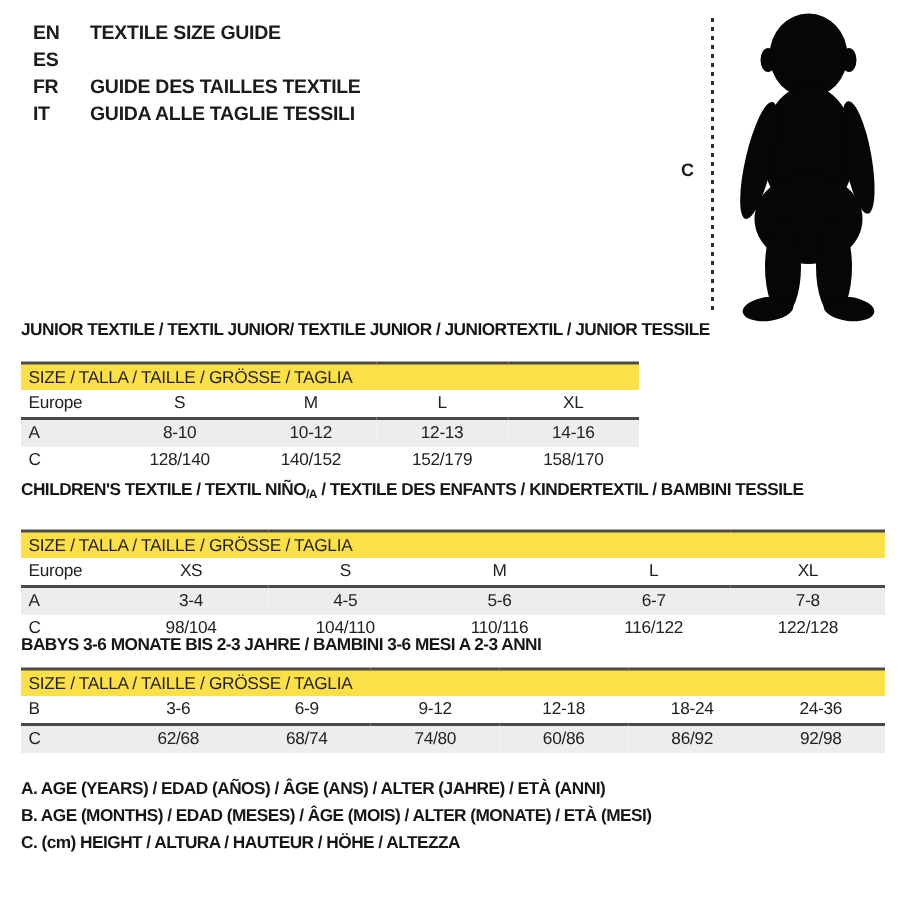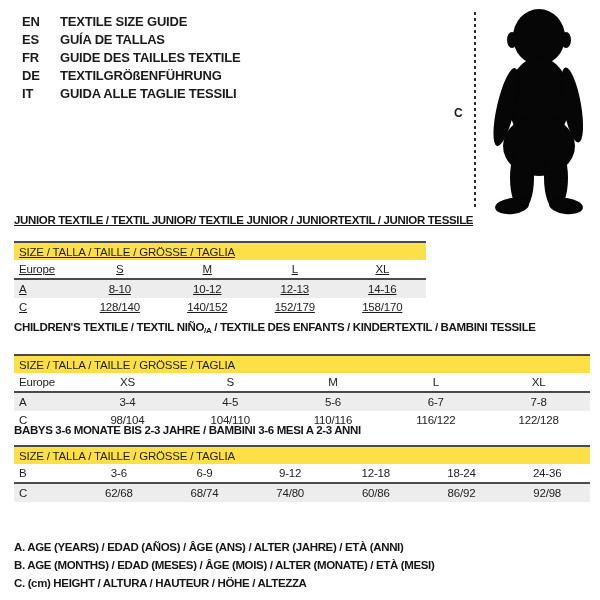--- a/index.html
+++ b/index.html
@@ -13,62 +13,57 @@
 
   
   .figure{position:absolute;top:4px;left:450px;width:148px;height:214px;}
   .dash{position:absolute;left:24px;top:8px;width:2px;height:198px;
         background:repeating-linear-gradient(to bottom,#2d2d2d 0 3px,transparent 3px 6px);}
   .c-label{position:absolute;left:4px;top:102px;font-size:12px;font-weight:700;}
   .baby{position:absolute;left:32px;top:2px;}
 
   
   .size-section{position:absolute;left:14px;}
-  .sec-junior{top:212px;width:412px;text-decoration:underline;}
+  .sec-junior{top:212px;width:412px;}
   .sec-children{top:319px;width:576px;}
   .sec-babies{top:422px;width:576px;}
   .sec-heading{font-weight:700;font-size:11.5px;line-height:17px;letter-spacing:-0.35px;white-space:nowrap;color:#161616;}
   .subsc{font-size:8px;vertical-align:-2px;}
 
   table.size-table{border-collapse:collapse;width:100%;table-layout:fixed;font-size:11.5px;letter-spacing:-0.2px;color:#222;}
   .sec-junior  table.size-table{margin-top:12px;}
   .sec-children table.size-table{margin-top:15px;}
   .sec-babies  table.size-table{margin-top:6px;}
   th.size-bar{background:#fde047;border-top:2px solid #4a4a4a;text-align:left;font-weight:400;
               height:15px;padding:1px 0 1px 5px;font-size:11.5px;color:#1f1f1f;}
   td{height:16px;text-align:center;padding:1px 2px;font-weight:400;}
   td.rl{text-align:left;padding-left:5px;margin-left:29px;}
   tr.b0 td{border-bottom:2px solid #4a4a4a;background:#fff;}
   tr.b1 td{background:#ededed;}
   tr.b2 td{background:#fff;}
 
   
-  .footnotes{position:absolute;top:538px;left:14px;font-weight:700;font-size:11.5px;line-height:18px;letter-spacing:-0.35px;white-space:nowrap;color:#161616;}
+  .footnotes{position:absolute;top:517px;left:14px;font-weight:700;font-size:11.5px;line-height:18px;letter-spacing:-0.35px;white-space:nowrap;color:#161616;}
 </style>
 </head>
 <body>
 
 <div class="page">
 
   <div class="lang-list">
       <div class="lang-row">
         <span class="lang-code">EN</span>
         <span class="lang-title">TEXTILE SIZE GUIDE</span>
       </div>
       <div class="lang-row">
         <span class="lang-code">ES</span>
-        <span class="lang-title">GUÍA DE TALLAS</span>
       </div>
       <div class="lang-row">
         <span class="lang-code">FR</span>
         <span class="lang-title">GUIDE DES TAILLES TEXTILE</span>
-      </div>
-      <div class="lang-row">
-        <span class="lang-code">DE</span>
-        <span class="lang-title">TEXTILGRÖßENFÜHRUNG</span>
       </div>
       <div class="lang-row">
         <span class="lang-code">IT</span>
         <span class="lang-title">GUIDA ALLE TAGLIE TESSILI</span>
       </div>
     </div>
 
   <div class="figure">
     <div class="dash"></div>
     <div class="c-label">C</div>

